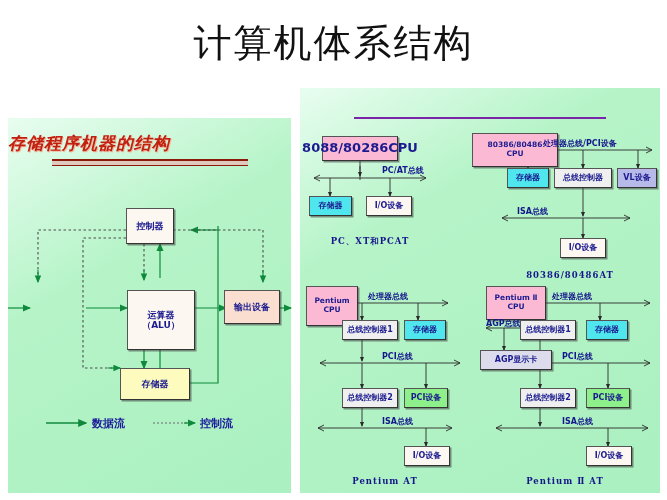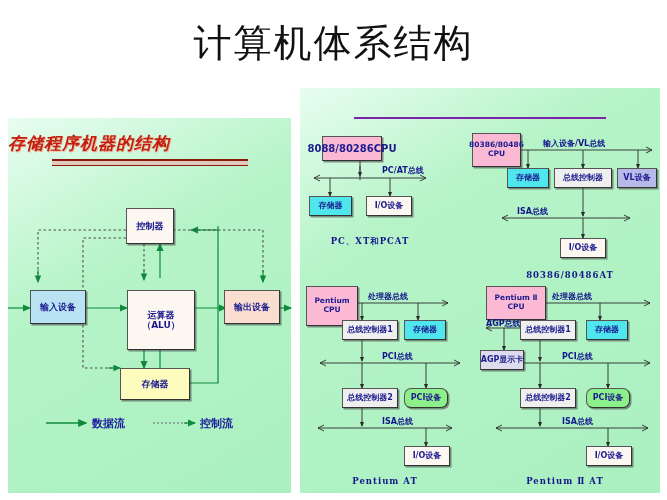--- a/index.html
+++ b/index.html
@@ -62,21 +62,21 @@
   }
   .box.two-line{ flex-direction:column; }
 
   .c-white { background:#fdf7f2; }
   .c-blue  { background:#b9e3f2; }
   .c-cyan  { background:#4fe6ee; }
   .c-peach { background:#fadfd0; }
   .c-yellow{ background:#fdfbbe; }
   .c-pink  { background:#fcb9d4; }
   .c-gray  { background:#efefef; }
-  .c-green { background:#8ef08a;border-radius:7px; }
+  .c-green { background:#8ef08a; }
   .c-violet{ background:#b7b9e8; }
   .c-lgray { background:#dcdcec; }
 
   
   svg.wires{ position:absolute; left:0; top:0; overflow:visible; }
 
   
   .lbl{
     position:absolute;
     font-family:"DejaVu Sans","Liberation Sans",sans-serif;
@@ -142,23 +142,20 @@
         <line x1="255" y1="152" x2="255" y2="164" marker-end="url(#ag)"></line>
         <line x1="136" y1="152" x2="136" y2="162" marker-end="url(#ag)"></line>
         <line x1="100" y1="250" x2="112" y2="250" marker-end="url(#ag)"></line>
       </g>
     </svg>
 
     <div class="box c-white" style="left:118px; top:90px; width:48px; height:36px;">
       <span>控制器</span>
     </div>
 
-    <div class="box c-blue" style="left:22px; top:172px; width:56px; height:34px;">
-      <span>输入设备</span>
-    </div>
 
     <div class="box c-white two-line" style="left:119px; top:172px; width:68px; height:60px;">
       <span>运算器</span>
       <span>（ALU）</span>
     </div>
 
     <div class="box c-peach" style="left:216px; top:172px; width:56px; height:34px;">
       <span>输出设备</span>
     </div>
 
@@ -275,37 +272,37 @@
         <line x1="196" y1="340" x2="348" y2="340"></line>
         <line x1="196" y1="340" x2="202" y2="337"></line>
           <line x1="196" y1="340" x2="202" y2="343"></line>
         <line x1="348" y1="340" x2="342" y2="337"></line>
           <line x1="348" y1="340" x2="342" y2="343"></line>
         <line x1="240" y1="320" x2="240" y2="338" marker-end="url(#rg)"></line>
         <line x1="308" y1="340" x2="308" y2="358" marker-end="url(#rg)"></line>
       </g>
     </svg>
 
-    <div class="box c-pink" style="left:22px; top:48px; width:60px; height:25px; font-size:10px;">
+    <div class="box c-pink" style="left:22px; top:48px; width:76px; height:25px; font-size:13px;">
       <span>8088/80286CPU</span>
     </div>
     <div class="lbl" style="left:58px; top:77px;padding-left:24px;">PC/AT总线</div>
     <div class="box c-cyan" style="left:9px; top:108px; width:43px; height:20px; font-size:8px;">
       <span>存储器</span>
     </div>
     <div class="box c-white" style="left:66px; top:108px; width:46px; height:20px; font-size:8px;">
       <span>I/O设备</span>
     </div>
     <div class="cap" style="left:10px; top:148px; width:120px;">PC、XT和PCAT</div>
 
-    <div class="box c-pink two-line" style="left:172px; top:45px; width:49px; height:34px; font-size:7.5px;">
+    <div class="box c-pink two-line" style="left:172px; top:45px; width:86px; height:34px; font-size:7.5px;">
       <span>80386/80486</span>
       <span>CPU</span>
     </div>
-    <div class="lbl" style="left:243px; top:50px;">输入设备/VL总线</div>
+    <div class="lbl" style="left:243px; top:50px;">处理器总线/PCI设备</div>
     <div class="box c-cyan" style="left:207px; top:80px; width:42px; height:20px; font-size:8px;">
       <span>存储器</span>
     </div>
     <div class="box c-gray" style="left:254px; top:80px; width:58px; height:20px; font-size:8px;">
       <span>总线控制器</span>
     </div>
     <div class="box c-violet" style="left:317px; top:80px; width:40px; height:20px; font-size:8px;">
       <span>VL设备</span>
     </div>
     <div class="lbl" style="left:217px; top:118px;">ISA总线</div>
@@ -337,21 +334,21 @@
       <span>I/O设备</span>
     </div>
     <div class="cap" style="left:20px; top:388px; width:130px;">Pentium AT</div>
 
     <div class="box c-pink two-line" style="left:186px; top:198px; width:60px; height:34px; font-size:7.5px;">
       <span>Pentium Ⅱ</span>
       <span>CPU</span>
     </div>
     <div class="lbl" style="left:252px; top:203px;">处理器总线</div>
     <div class="lbl" style="left:186px; top:230px;">AGP总线</div>
-    <div class="box c-lgray" style="left:180px; top:262px; width:44px; height:20px; font-size:8px;">
+    <div class="box c-lgray" style="left:180px; top:262px; width:72px; height:20px; font-size:8px;">
       <span>AGP显示卡</span>
     </div>
     <div class="box c-gray" style="left:220px; top:232px; width:56px; height:20px; font-size:8px;">
       <span>总线控制器1</span>
     </div>
     <div class="box c-cyan" style="left:286px; top:232px; width:42px; height:20px; font-size:8px;">
       <span>存储器</span>
     </div>
     <div class="lbl" style="left:262px; top:263px;">PCI总线</div>
     <div class="box c-gray" style="left:220px; top:300px; width:56px; height:20px; font-size:8px;">

